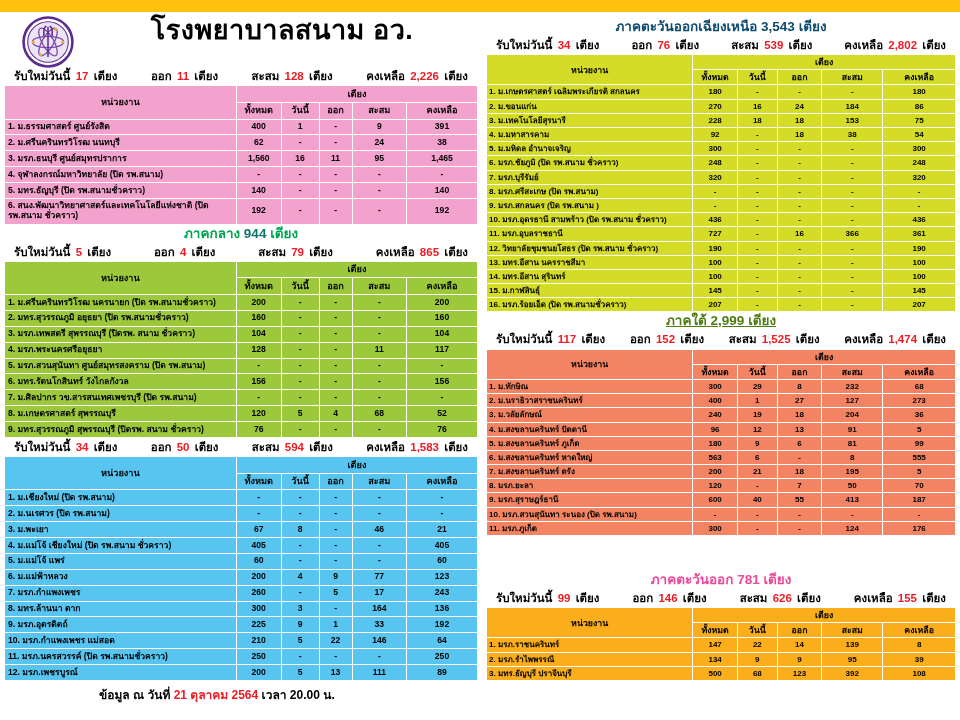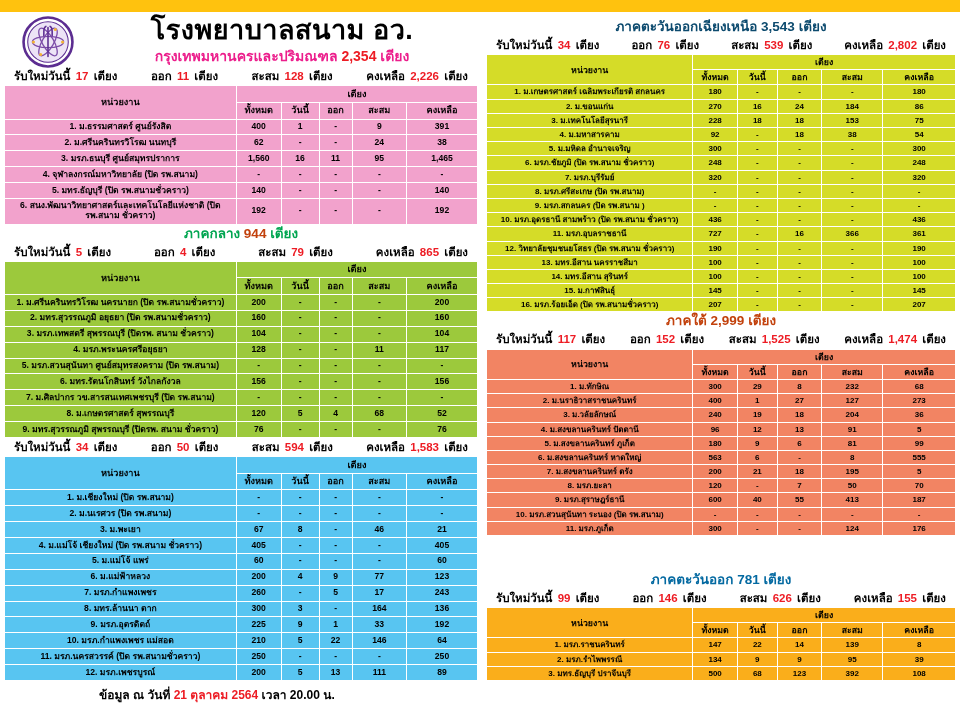--- a/index.html
+++ b/index.html
@@ -20,21 +20,21 @@
   .section-title { text-align: center; font-weight: bold; font-size: 13.5px; line-height: 1.25; margin: 1px 0; }
   .stats-line { display: flex; justify-content: space-between; align-items: baseline;
     font-weight: bold; font-size: 11.5px; padding: 1px 10px 2px 10px; line-height: 1.25; }
   .stats-line .num { padding: 0 2px; }
 
   table.data-table { width: 100%; border-collapse: collapse; table-layout: fixed; margin-bottom: 1px; }
   table.data-table th, table.data-table td {
     border: 1.6px solid #ffffff; font-weight: bold; color: #000;
     font-size: 8.6px; line-height: 1.15; padding: 2.5px 3px; vertical-align: middle; }
   table.data-table th { text-align: center; font-size: 9.2px; }
-  table.data-table td.org { text-align: center; }
+  table.data-table td.org { text-align: left; }
   table.data-table td.val { text-align: center; }
   table.compact th, table.compact td { font-size: 8px; padding: 2px 2px; }
   table.compact th { font-size: 8.8px; }
 
   #footer { font-weight: bold; font-size: 12px; padding: 3px 0 0 95px; }
   .red { color: #ED1C24; }
 </style>
 </head>
 <body>
 
@@ -50,25 +50,20 @@
         <ellipse cx="50" cy="50" rx="30" ry="11" fill="none" stroke="#7C4CA8" stroke-width="2.5" transform="rotate(60 50 50)"></ellipse>
         <ellipse cx="50" cy="50" rx="30" ry="11" fill="none" stroke="#7C4CA8" stroke-width="2.5" transform="rotate(120 50 50)"></ellipse>
         <path d="M50 22 L50 78 M42 30 Q42 22 46 20 M58 30 Q58 22 54 20 M42 30 L42 38 M58 30 L58 38" fill="none" stroke="#5C2D91" stroke-width="3" stroke-linecap="round"></path>
         <circle cx="22" cy="50" r="3" fill="#F4B434"></circle>
           <circle cx="78" cy="50" r="3" fill="#F4B434"></circle>
         <circle cx="36" cy="74" r="3" fill="#F4B434"></circle>
           <circle cx="64" cy="26" r="3" fill="#F4B434"></circle>
       </svg>
       <div id="bkk-titles">
         <div id="page-title">โรงพยาบาลสนาม อว.</div>
-        <div id="page-subtitle">
-          <span style="color:#EC1E8C;">กรุงเทพมหานครและปริมณฑล</span>
-          <span class="red">2,354</span>
-          <span style="color:#EC1E8C;">เตียง</span>
-        </div>
       </div>
     </div>
     <div id="left-sections">
         <div class="stats-line">
           <span><span>รับใหม่วันนี้</span> <span class="num red">17</span> <span>เตียง</span></span>
           <span><span>ออก</span> <span class="num red">11</span> <span>เตียง</span></span>
           <span><span>สะสม</span> <span class="num red">128</span> <span>เตียง</span></span>
           <span><span>คงเหลือ</span> <span class="num red">2,226</span> <span>เตียง</span></span>
         </div>
         <table class="data-table" style="background-color: rgb(242, 162, 204);">
@@ -137,21 +132,21 @@
             <tr>
               <td class="org">6. สนง.พัฒนาวิทยาศาสตร์และเทคโนโลยีแห่งชาติ (ปิด รพ.สนาม ชั่วคราว)</td>
               <td class="val">192</td>
               <td class="val">-</td>
               <td class="val">-</td>
               <td class="val">-</td>
               <td class="val">192</td>
             </tr>
           </tbody>
         </table>
-        <div class="section-title" style="color: rgb(0, 165, 80);"><span>ภาคกลาง</span>  <span style="color: #c2410c;">944</span> <span>เตียง</span></div>
+        <div class="section-title" style="color: rgb(0, 165, 80);"><span>ภาคกลาง</span>  <span style="color: #0f766e;">944</span> <span>เตียง</span></div>
         <div class="stats-line">
           <span><span>รับใหม่วันนี้</span> <span class="num red">5</span> <span>เตียง</span></span>
           <span><span>ออก</span> <span class="num red">4</span> <span>เตียง</span></span>
           <span><span>สะสม</span> <span class="num red">79</span> <span>เตียง</span></span>
           <span><span>คงเหลือ</span> <span class="num red">865</span> <span>เตียง</span></span>
         </div>
         <table class="data-table" style="background-color: rgb(156, 201, 60);">
           <colgroup>
             <col style="width: 49%;">
             <col style="width: 9.5%;">
@@ -538,21 +533,21 @@
             <tr>
               <td class="org">16. มรภ.ร้อยเอ็ด  (ปิด รพ.สนามชั่วคราว)</td>
               <td class="val">207</td>
               <td class="val">-</td>
               <td class="val">-</td>
               <td class="val">-</td>
               <td class="val">207</td>
             </tr>
           </tbody>
         </table>
-        <div class="section-title" style="color: #c2410c;"><span>ภาคใต้</span>  <span>2,999</span> <span>เตียง</span></div>
+        <div class="section-title" style="color: #4d7c0f; text-decoration: underline;"><span>ภาคใต้</span>  <span>2,999</span> <span>เตียง</span></div>
         <div class="stats-line">
           <span><span>รับใหม่วันนี้</span> <span class="num red">117</span> <span>เตียง</span></span>
           <span><span>ออก</span> <span class="num red">152</span> <span>เตียง</span></span>
           <span><span>สะสม</span> <span class="num red">1,525</span> <span>เตียง</span></span>
           <span><span>คงเหลือ</span> <span class="num red">1,474</span> <span>เตียง</span></span>
         </div>
         <table class="data-table compact" style="background-color: rgb(242, 132, 99);">
           <colgroup>
             <col style="width: 44%;">
             <col style="width: 9.5%;">
@@ -658,21 +653,21 @@
             <tr>
               <td class="org">11. มรภ.ภูเก็ต</td>
               <td class="val">300</td>
               <td class="val">-</td>
               <td class="val">-</td>
               <td class="val">124</td>
               <td class="val">176</td>
             </tr>
           </tbody>
         </table>
-        <div class="section-title" style="color: #0369a1; margin-top: 36px;"><span>ภาคตะวันออก</span>  <span>781</span> <span>เตียง</span></div>
+        <div class="section-title" style="color: #ec4899; margin-top: 36px;"><span>ภาคตะวันออก</span>  <span>781</span> <span>เตียง</span></div>
         <div class="stats-line">
           <span><span>รับใหม่วันนี้</span> <span class="num red">99</span> <span>เตียง</span></span>
           <span><span>ออก</span> <span class="num red">146</span> <span>เตียง</span></span>
           <span><span>สะสม</span> <span class="num red">626</span> <span>เตียง</span></span>
           <span><span>คงเหลือ</span> <span class="num red">155</span> <span>เตียง</span></span>
         </div>
         <table class="data-table compact" style="background-color: rgb(250, 174, 27);">
           <colgroup>
             <col style="width: 44%;">
             <col style="width: 9.5%;">

